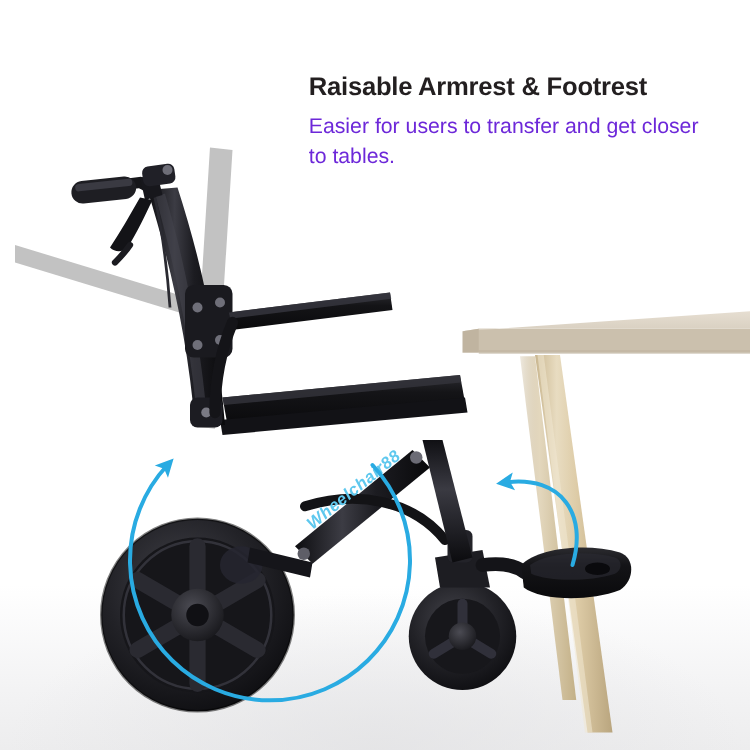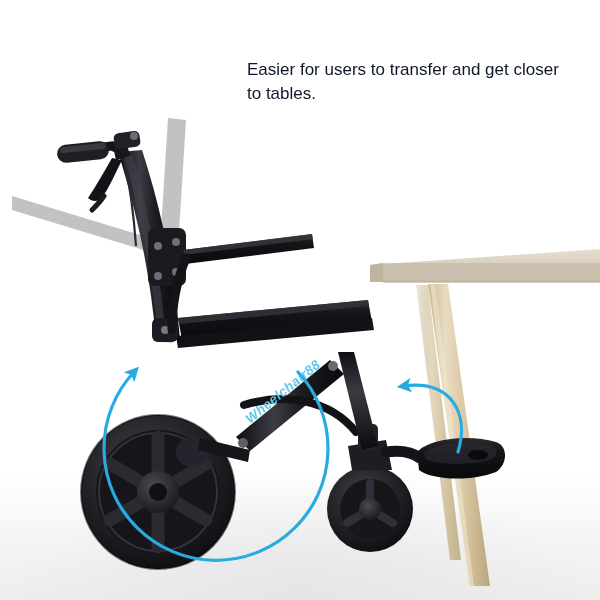--- a/index.html
+++ b/index.html
@@ -35,21 +35,21 @@
     font-weight: 700;
     color: #231f20;
     letter-spacing: -0.2px;
     line-height: 1.15;
     margin: 0 0 7px 0;
     white-space: nowrap;
   }
   #caption .subline {
     font-size: 17px;
     font-weight: 400;
-    color: #0f172a;
+    color: #6d28d9;
     line-height: 1.42;
     margin: 0;
     max-width: 320px;
   }
   #art {
     position: absolute;
     inset: 0;
   }
   svg.layer {
     position: absolute;
@@ -68,20 +68,21 @@
   }
 </style>
 </head>
 <body>
 
 <div id="stage">
 
   <div id="bg-gradient"></div>
 
   <div id="caption">
+    <p class="headline">Raisable Armrest &amp; Footrest</p>
     <p class="subline">Easier for users to transfer and get closer to tables.</p>
   </div>
 
   <div id="art">
 
     <svg class="layer" viewBox="0 0 600 600">
       <defs>
         <linearGradient id="legGrad" x1="0" y1="0" x2="1" y2="0">
           <stop offset="0%" stop-color="#c9b68f"></stop>
           <stop offset="28%" stop-color="#e8dcc1"></stop>

